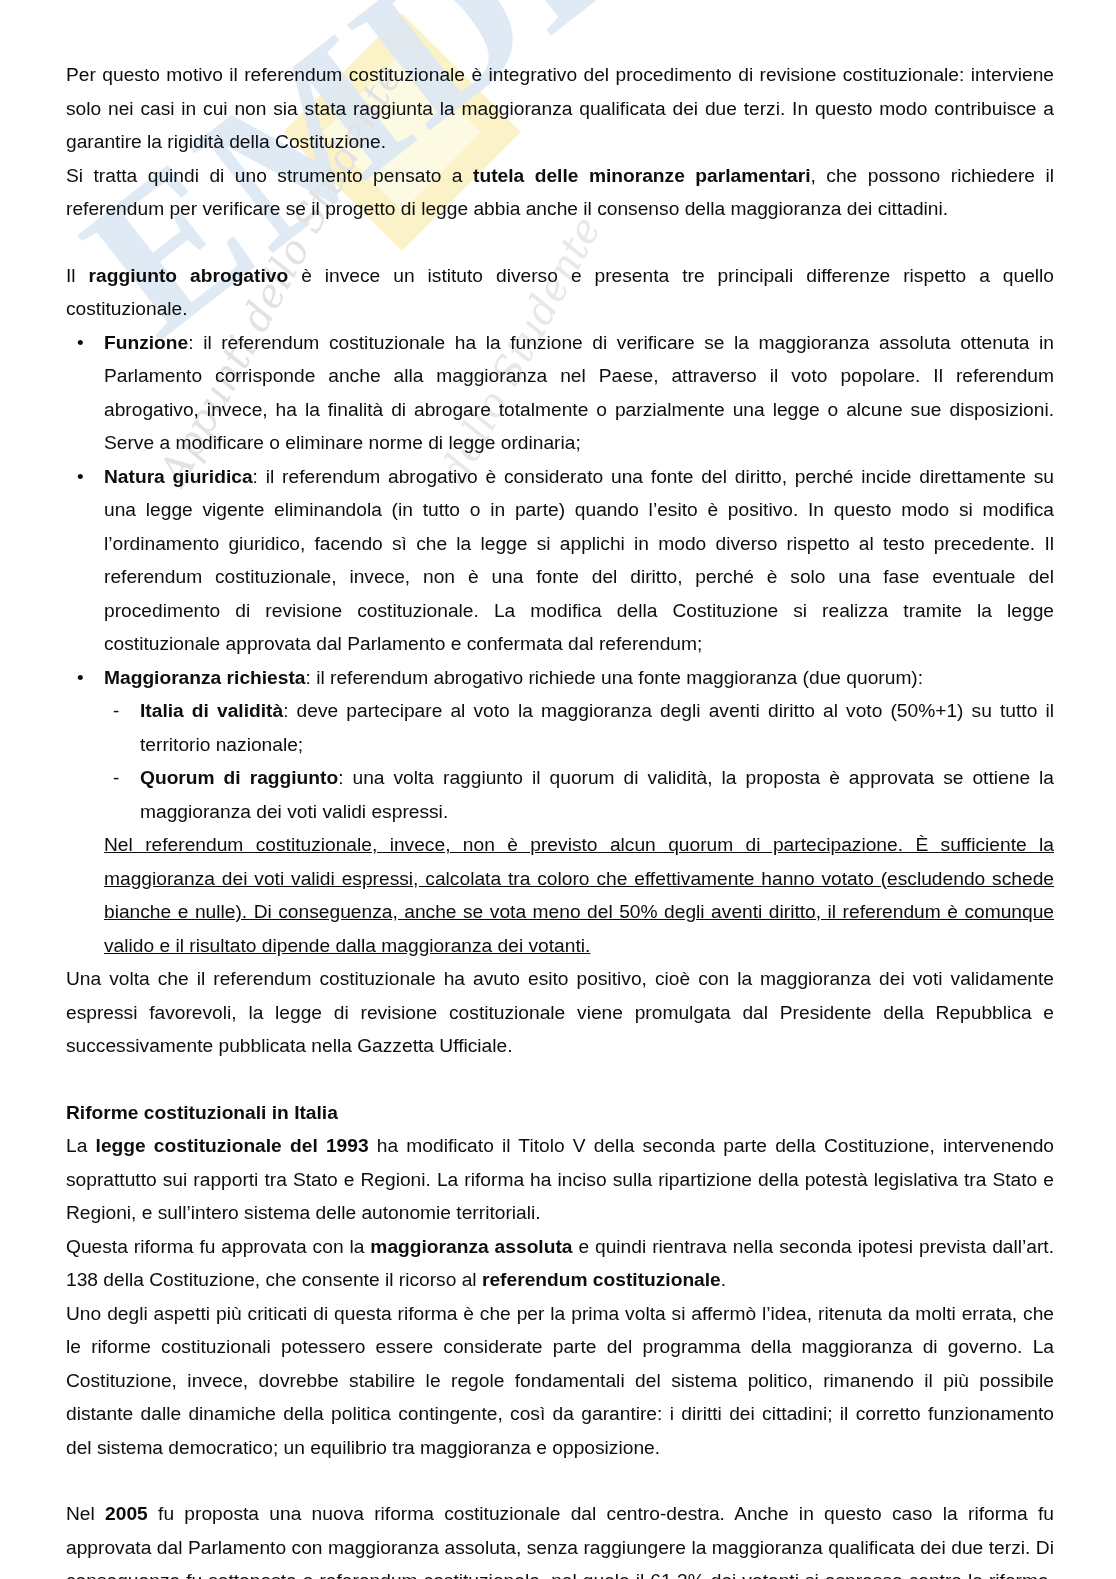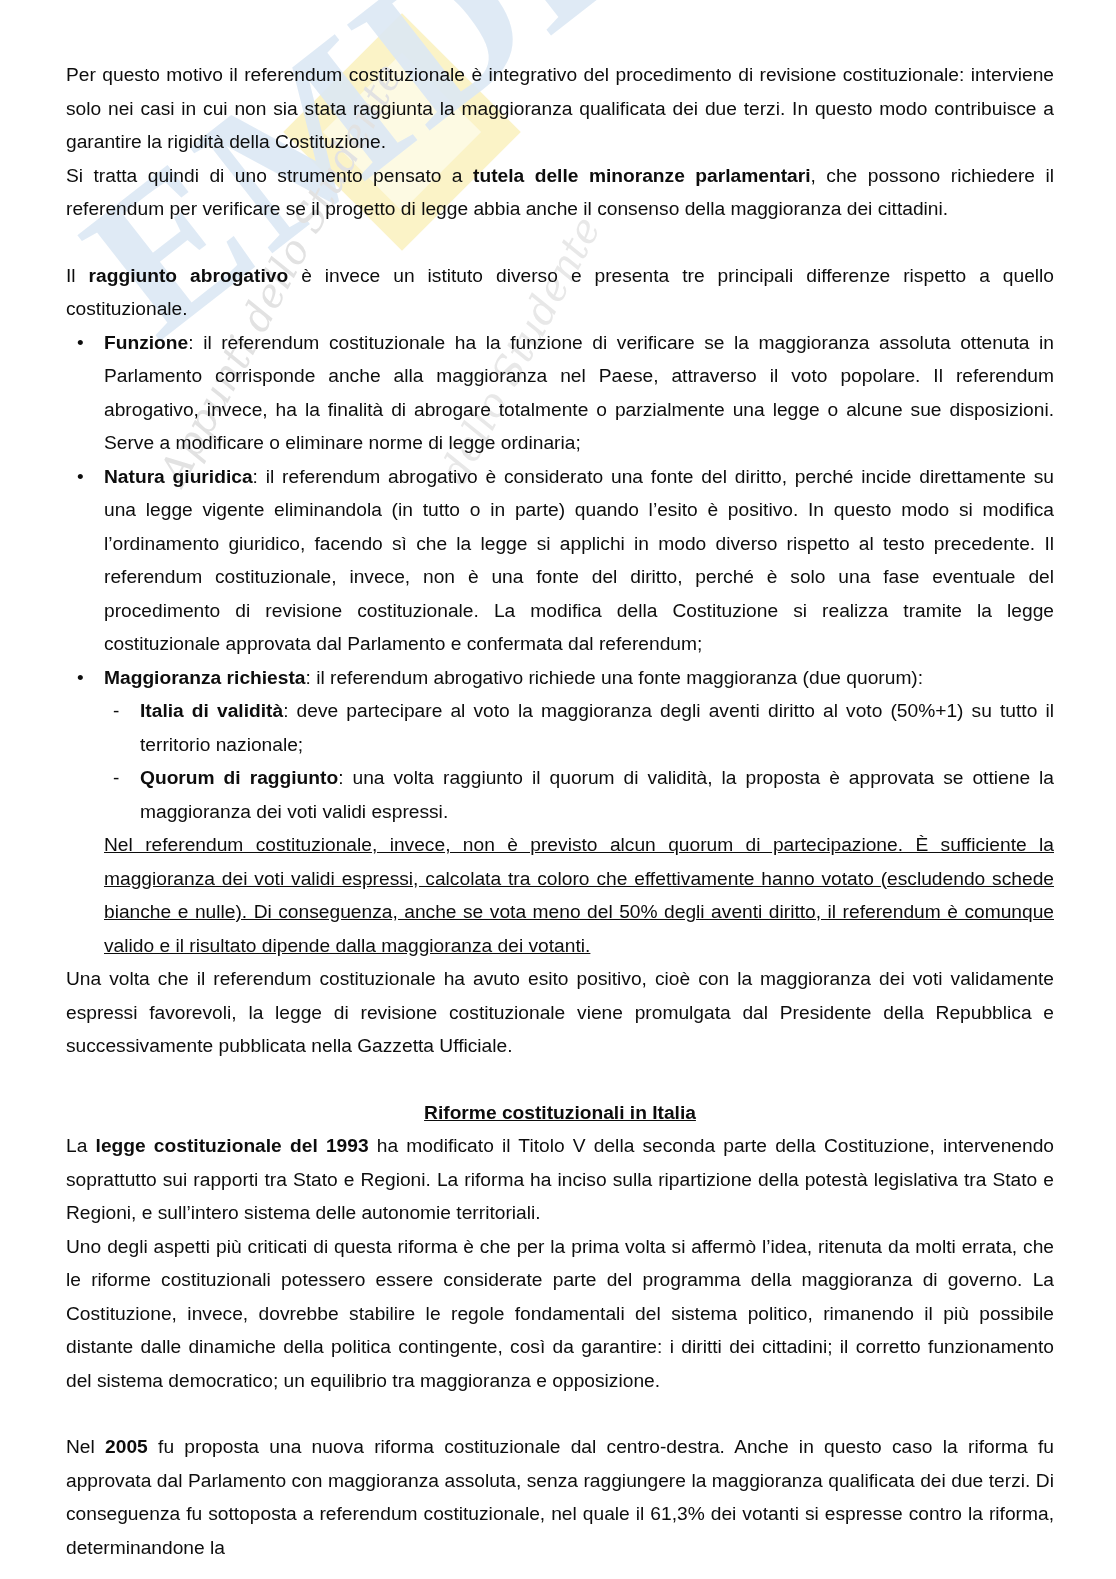--- a/index.html
+++ b/index.html
@@ -143,22 +143,21 @@
     font-size: 19px;
     line-height: 33.5px;
   }
   .nested-para {
     padding-left: 0;
     text-decoration: underline;
   }
 
   .heading {
     font-weight: 700;
-    text-decoration: underline;
-    text-align: center;
+    text-align: left;
   }
 </style>
 </head>
 <body>
 
 <div class="page">
 
   <div class="watermark">
     <div class="wm-diamond"></div>
     <div class="wm-diamond-inner"></div>
@@ -210,20 +209,21 @@
     </ul>
 
     <p>Una volta che il referendum costituzionale ha avuto esito positivo, cioè con la maggioranza dei voti validamente espressi favorevoli, la legge di revisione costituzionale viene promulgata dal Presidente della Repubblica e successivamente pubblicata nella Gazzetta Ufficiale.</p>
 
     <div class="blockgap"></div>
 
     <p class="heading">Riforme costituzionali in Italia</p>
 
     <p><span>La </span><b>legge costituzionale del 1993</b><span> ha modificato il Titolo V della seconda parte della Costituzione, intervenendo soprattutto sui rapporti tra Stato e Regioni. La riforma ha inciso sulla ripartizione della potestà legislativa tra Stato e Regioni, e sull’intero sistema delle autonomie territoriali.</span></p>
 
+    <p><span>Questa riforma fu approvata con la </span><b>maggioranza assoluta</b><span> e quindi rientrava nella seconda ipotesi prevista dall’art. 138 della Costituzione, che consente il ricorso al </span><b>referendum costituzionale</b><span>.</span></p>
 
     <p>Uno degli aspetti più criticati di questa riforma è che per la prima volta si affermò l’idea, ritenuta da molti errata, che le riforme costituzionali potessero essere considerate parte del programma della maggioranza di governo. La Costituzione, invece, dovrebbe stabilire le regole fondamentali del sistema politico, rimanendo il più possibile distante dalle dinamiche della politica contingente, così da garantire: i diritti dei cittadini; il corretto funzionamento del sistema democratico; un equilibrio tra maggioranza e opposizione.</p>
 
     <div class="blockgap"></div>
 
     <p><span>Nel </span><b>2005</b><span> fu proposta una nuova riforma costituzionale dal centro-destra. Anche in questo caso la riforma fu approvata dal Parlamento con maggioranza assoluta, senza raggiungere la maggioranza qualificata dei due terzi. Di conseguenza fu sottoposta a referendum costituzionale, nel quale il 61,3% dei votanti si espresse contro la riforma, determinandone la </span></p>
 
   </div>
 </div>
 

